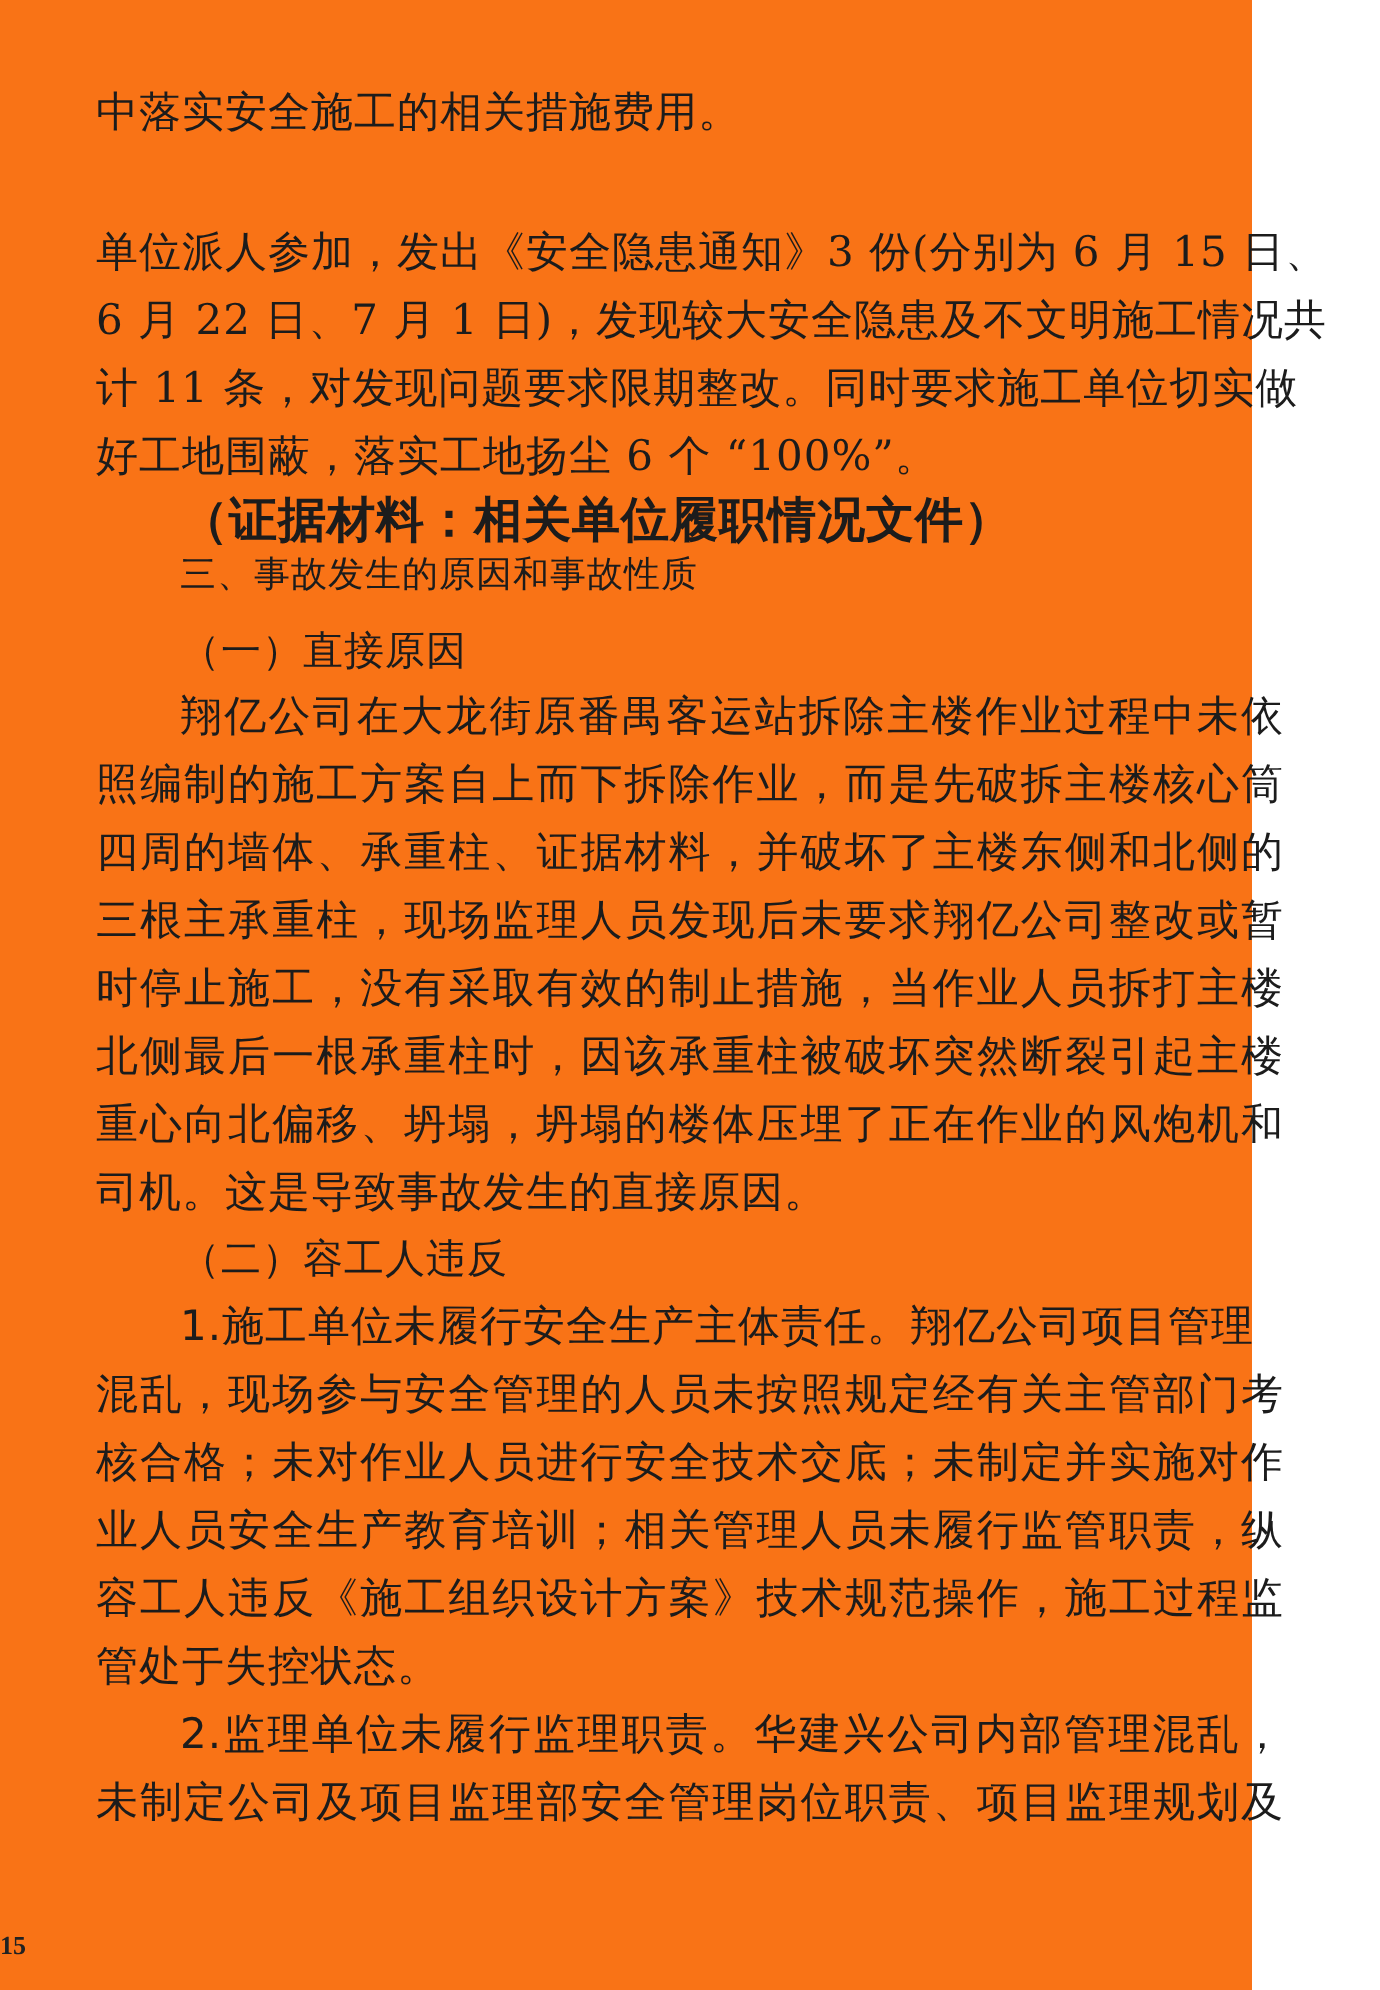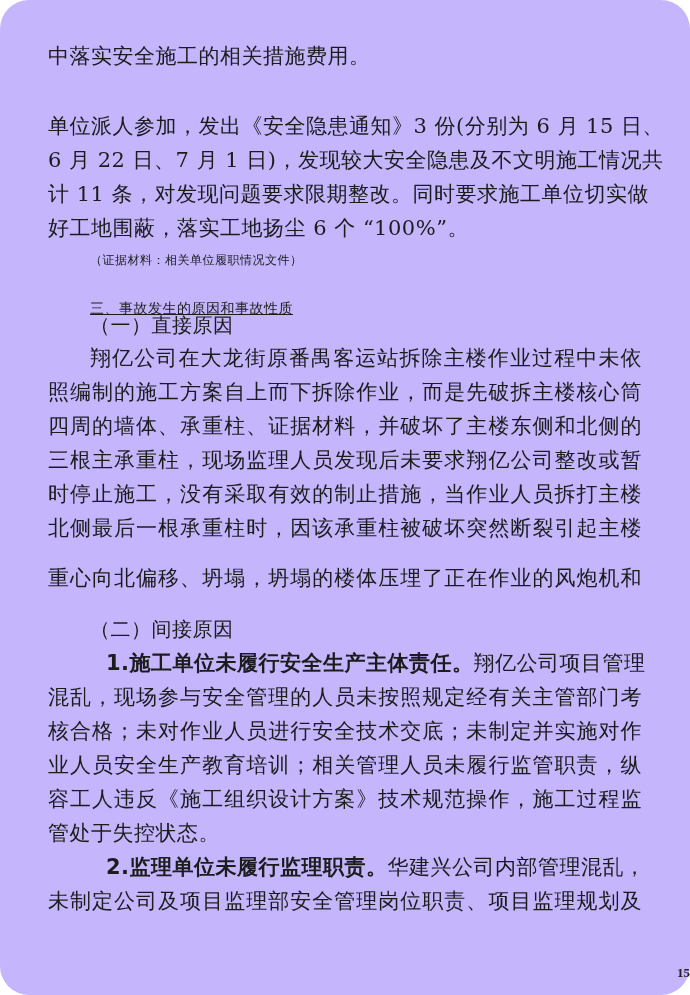--- a/index.html
+++ b/index.html
@@ -1,60 +1,61 @@
 <!DOCTYPE html>
 <html><head>
 <meta charset="utf-8">
 <style>
   html, body { margin:0; padding:0; background:#ffffff; }
   body { width:690px; height:995px; position:relative; overflow:hidden; }
-  .page { position:absolute; left:0; top:0; width:690px; height:995px; background:#c4b5fd;border-radius:29px; }
+  .page { position:absolute; left:0; top:0; width:626px; height:995px; background:#f97316; }
   .line {
     position:absolute; left:48px; width:594px;
     font-family:"DejaVu Serif", "Liberation Serif", serif;
     font-size:21px; line-height:28px; color:#1c1c1c;
     white-space:nowrap; text-align:justify; text-align-last:justify;
     letter-spacing:0.5px;
   }
   .line.noj { text-align-last:left; }
   .indent { left:90px; width:552px; }
   .bold { font-family:"DejaVu Sans", "Liberation Sans", sans-serif; font-weight:normal; }
   .heading { font-family:"DejaVu Sans", "Liberation Sans", sans-serif; font-weight:normal; }
-  .b { font-family:"DejaVu Sans", "Liberation Sans", sans-serif; font-weight:bold;margin-left:16px; }
+  .b { font-family:"DejaVu Sans", "Liberation Sans", sans-serif; font-weight:normal; }
   .pagenum {
-    position:absolute; left:0; width:690px; top:965px; text-align:right;
+    position:absolute; left:0; width:690px; top:965px; text-align:left;
     font-family:"Liberation Serif", serif; font-weight:bold; font-size:13px; color:#222;
   }
 </style>
 </head>
 <body>
 
 <div class="page">
 
   <div class="line noj" style="top:42px">中落实安全施工的相关措施费用。</div>
 
   <div class="line" style="top:112px">单位派人参加，发出《安全隐患通知》3 份(分别为 6 月 15 日、</div>
   <div class="line" style="top:146px">6 月 22 日、7 月 1 日)，发现较大安全隐患及不文明施工情况共</div>
   <div class="line" style="top:180px">计 11 条，对发现问题要求限期整改。同时要求施工单位切实做</div>
   <div class="line noj" style="top:214px">好工地围蔽，落实工地扬尘 6 个 “100%”。</div>
 
-  <div class="line noj indent heading" style="top:246px; font-size:12px;">（证据材料：相关单位履职情况文件）</div>
+  <div class="line noj indent heading" style="top:246px; font-size:24px;font-weight:bold;">（证据材料：相关单位履职情况文件）</div>
 
-  <div class="line noj indent heading" style="top:294px; font-size:14px;text-decoration:underline;">三、事故发生的原因和事故性质</div>
+  <div class="line noj indent heading" style="top:274px; font-size:18px;">三、事故发生的原因和事故性质</div>
   <div class="line noj indent bold" style="top:311px; font-size:20px;">（一）直接原因</div>
 
   <div class="line indent" style="top:344px">翔亿公司在大龙街原番禺客运站拆除主楼作业过程中未依</div>
   <div class="line" style="top:378px">照编制的施工方案自上而下拆除作业，而是先破拆主楼核心筒</div>
   <div class="line" style="top:412px">四周的墙体、承重柱、证据材料，并破坏了主楼东侧和北侧的</div>
   <div class="line" style="top:446px">三根主承重柱，现场监理人员发现后未要求翔亿公司整改或暂</div>
   <div class="line" style="top:480px">时停止施工，没有采取有效的制止措施，当作业人员拆打主楼</div>
   <div class="line" style="top:514px">北侧最后一根承重柱时，因该承重柱被破坏突然断裂引起主楼</div>
-  <div class="line" style="top:564px">重心向北偏移、坍塌，坍塌的楼体压埋了正在作业的风炮机和</div>
+  <div class="line" style="top:548px">重心向北偏移、坍塌，坍塌的楼体压埋了正在作业的风炮机和</div>
+  <div class="line noj" style="top:582px">司机。这是导致事故发生的直接原因。</div>
 
-  <div class="line noj indent bold" style="top:615px; font-size:20px;">（二）间接原因</div>
+  <div class="line noj indent bold" style="top:615px; font-size:20px;">（二）容工人违反</div>
 
   <div class="line noj indent" style="top:649px;">
     <span class="b">1.施工单位未履行安全生产主体责任。</span><span>翔亿公司项目管理</span>
   </div>
   <div class="line" style="top:683px">混乱，现场参与安全管理的人员未按照规定经有关主管部门考</div>
   <div class="line" style="top:717px">核合格；未对作业人员进行安全技术交底；未制定并实施对作</div>
   <div class="line" style="top:751px">业人员安全生产教育培训；相关管理人员未履行监管职责，纵</div>
   <div class="line" style="top:785px">容工人违反《施工组织设计方案》技术规范操作，施工过程监</div>
   <div class="line noj" style="top:819px">管处于失控状态。</div>
 

